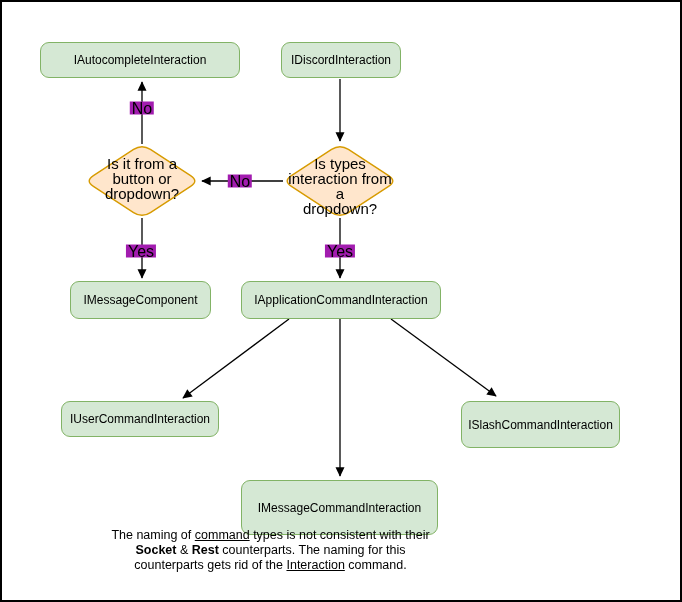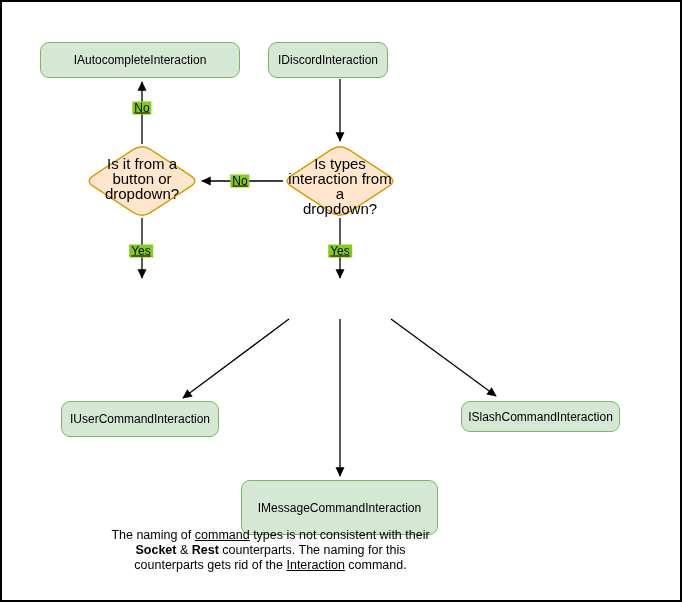--- a/index.html
+++ b/index.html
@@ -37,25 +37,24 @@
   }
   .dlabel {
     position: absolute;
     font-size: 15px;
     line-height: 15px;
     text-align: center;
   }
   .elabel {
     position: absolute;
     transform: translate(-50%, -50%);
-    font-size: 12px;
+    font-size: 16px;
     line-height: 13px;
-    background: #84cc16;
+    background: #a21caf;
     padding: 0 2px;
-    text-decoration: underline;
   }
   .caption {
     position: absolute;
     left: 0;
     width: 541px;
     top: 528px;
     text-align: center;
     font-size: 12.5px;
     line-height: 15px;
   }
@@ -91,31 +90,37 @@
     <line x1="391" y1="319" x2="496" y2="396" stroke="#000000" stroke-width="1.3" marker-end="url(#arr)"></line>
 
     <path d="M 93.4 175.6 L 133.6 149.4 Q 142 144 150.4 149.4 L 190.6 175.6 Q 199 181 190.6 186.4 L 150.4 212.6 Q 142 218 133.6 212.6 L 93.4 186.4 Q 85 181 93.4 175.6 Z" fill="#ffe6cc" stroke="#d79b00" stroke-width="1.4"></path>
     <path d="M 291.4 175.6 L 331.6 149.4 Q 340 144 348.4 149.4 L 388.6 175.6 Q 397 181 388.6 186.4 L 348.4 212.6 Q 340 218 331.6 212.6 L 291.4 186.4 Q 283 181 291.4 175.6 Z" fill="#ffe6cc" stroke="#d79b00" stroke-width="1.4"></path>
   </svg>
 
   <div class="node" style="left:40px; top:42px; width:200px; height:36px;">
     <span>IAutocompleteInteraction</span>
   </div>
 
-  <div class="node" style="left:268px; top:42px; width:120px; height:36px;">
+  <div class="node" style="left:281px; top:42px; width:120px; height:36px;">
     <span>IDiscordInteraction</span>
   </div>
 
+  <div class="node" style="left:70px; top:281px; width:141px; height:38px;">
+    <span>IMessageComponent</span>
+  </div>
 
+  <div class="node" style="left:241px; top:281px; width:200px; height:38px;">
+    <span>IApplicationCommandInteraction</span>
+  </div>
 
   <div class="node" style="left:61px; top:401px; width:158px; height:36px;">
     <span>IUserCommandInteraction</span>
   </div>
 
-  <div class="node" style="left:461px; top:401px; width:159px; height:31px;">
+  <div class="node" style="left:461px; top:401px; width:159px; height:47px;">
     <span>ISlashCommandInteraction</span>
   </div>
 
   <div class="node" style="left:241px; top:480px; width:197px; height:55px;">
     <span>IMessageCommandInteraction</span>
   </div>
 
   <div class="dlabel" style="left:87px; top:156px; width:110px;">
     <div>Is it from a</div>
     <div>button or</div>

